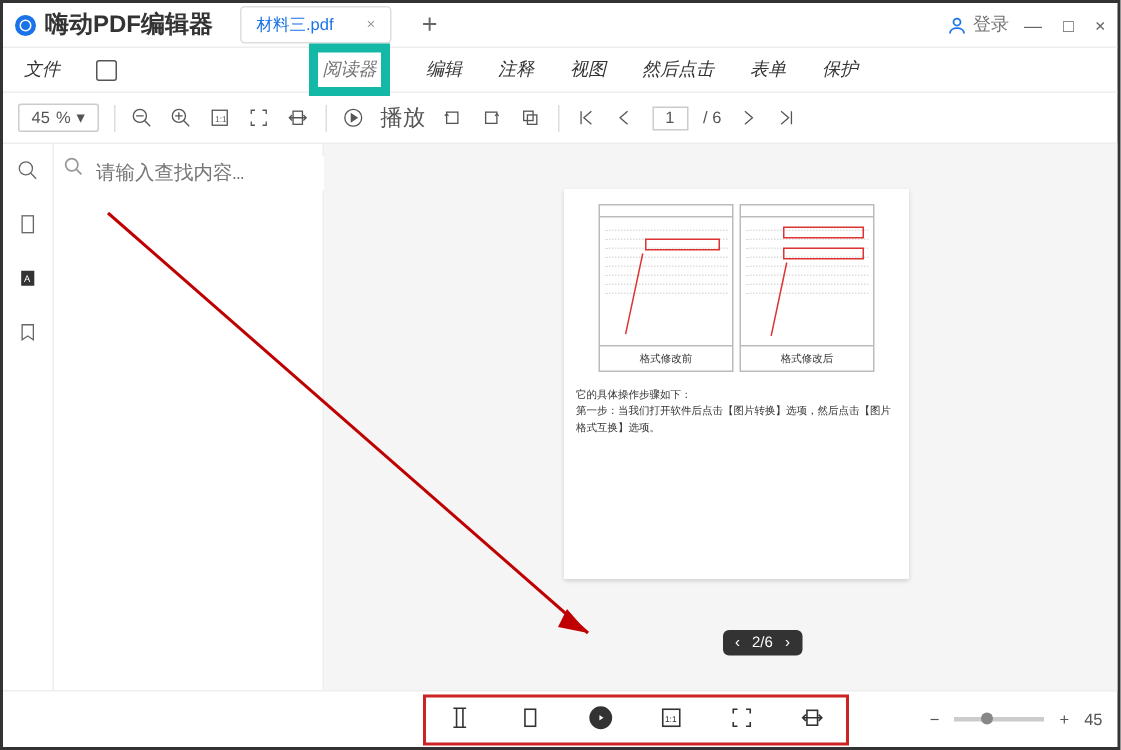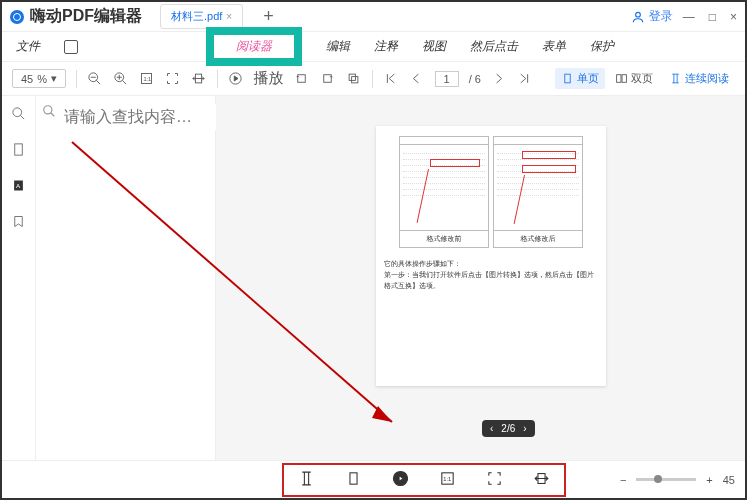--- a/index.html
+++ b/index.html
@@ -3,32 +3,32 @@
 <meta charset="utf-8">
 <style>
   * { box-sizing: border-box; margin: 0; padding: 0; font-family: "Microsoft YaHei", Arial, sans-serif; }
   body { width: 747px; height: 500px; background: #fff; border: 2px solid #333; position: relative; overflow: hidden; font-size: 12px; color: #333; }
   
   
   .titlebar { height: 30px; display: flex; align-items: center; padding: 0 8px; border-bottom: 1px solid #eee; }
   .app-logo { width: 14px; height: 14px; border-radius: 50%; background: #1a73e8; margin-right: 6px; display: flex; align-items: center; justify-content: center; }
   .app-logo::after { content: ""; width: 6px; height: 6px; border: 1.5px solid #fff; border-radius: 50%; }
   .app-title { font-weight: 600; font-size: 16px; }
-  .tab { margin-left: 18px; padding: 4px 10px; border: 1px solid #ddd; border-radius: 3px; font-size: 11px; color: #1a73e8; display: flex; align-items: center; gap: 4px; }
+  .tab { margin-left: 18px; padding: 4px 10px; border: 1px solid #ddd; border-radius: 3px; font-size: 11px; color: #1a73e8; display: flex; align-items: center; gap: 22px; }
   .tab .close { color: #999; font-size: 10px; }
   .plus { margin-left: 20px; font-size: 18px; color: #666; }
   .spacer { flex: 1; }
-  .user { display: flex; align-items: center; gap: 4px; color: #3b82f6; font-size: 12px; margin-right: 10px; }
+  .user { display: flex; align-items: center; gap: 4px; color: #737373; font-size: 12px; margin-right: 10px; }
   .user-icon { width: 14px; height: 14px; }
   .winbtns { display: flex; gap: 14px; color: #666; font-size: 12px; align-items: center; }
   
   
   .menubar { height: 30px; display: flex; align-items: center; padding: 0 14px; gap: 24px; font-size: 12px; border-bottom: 1px solid #eee; font-style: italic; }
   .menubar .save-icon { width: 14px; height: 14px; border: 1.3px solid #555; border-radius: 2px; position: relative; }
-  .menubar .reader { border: 8px solid #14b8a6; padding: 3px 22px; color: #ec4899; }
+  .menubar .reader { border: 6px solid #14b8a6; padding: 3px 3px; color: #737373; }
   
   
   .toolbar { height: 34px; display: flex; align-items: center; padding: 0 10px; gap: 10px; border-bottom: 1px solid #eee; color: #555; }
   .zoombox { border: 1px solid #ccc; padding: 2px 8px; border-radius: 2px; display: flex; align-items: center; gap: 4px; font-size: 11px; }
   .tb-icon { width: 16px; height: 16px; display: flex; align-items: center; justify-content: center; }
   .tb-icon svg { width: 15px; height: 15px; stroke: #555; fill: none; stroke-width: 1.4; }
   .sep { width: 1px; height: 18px; background: #ddd; }
   .pagebox { border: 1px solid #ccc; padding: 1px 8px; font-size: 11px; min-width: 20px; text-align: center; }
   .right-btns { margin-left: auto; display: flex; gap: 4px; align-items: center; }
   .mode-btn { display: flex; align-items: center; gap: 3px; padding: 3px 6px; font-size: 11px; border-radius: 2px; }
@@ -36,21 +36,21 @@
   .mode-btn.blue { color: #1a73e8; }
   .mode-btn svg { width: 13px; height: 13px; }
   
   
   .body-area { display: flex; height: calc(100% - 94px - 38px); }
   .left-rail { width: 34px; border-right: 1px solid #eee; display: flex; flex-direction: column; align-items: center; padding-top: 10px; gap: 18px; color: #666; }
   .left-rail svg { width: 15px; height: 15px; stroke: #666; fill: none; stroke-width: 1.4; }
   .left-rail .filled { fill: #333; stroke: none; }
   
   .search-col { width: 180px; border-right: 1px solid #eee; padding: 8px 6px; display: flex; gap: 6px; align-items: flex-start; }
-  .search-input { flex: 1; border: none; font-size: 16px; color: #999; padding: 4px 2px; }
+  .search-input { flex: 1; border: none; font-size: 13px; color: #999; padding: 4px 2px; font-family: Liberation Mono, monospace; }
   .search-btn { background: #1a73e8; color: #fff; border: none; padding: 4px 10px; border-radius: 3px; font-size: 11px; }
   
   .canvas { flex: 1; background: #f5f5f5; position: relative; overflow: hidden; }
   .page { position: absolute; left: 160px; top: 30px; width: 230px; height: 260px; background: #fff; box-shadow: 0 1px 3px rgba(0,0,0,.15); padding: 10px 8px; font-size: 7px; color: #333; }
   .diagram { display: flex; gap: 4px; justify-content: center; }
   .panel { width: 90px; border: 1px solid #bbb; }
   .panel-head { border-bottom: 1px solid #bbb; height: 8px; }
   .panel-body { height: 85px; position: relative; padding: 3px; }
   .panel-body .rowln { height: 6px; border-bottom: 1px dotted #ddd; }
   .redbox { position: absolute; border: 1px solid #d33; }
@@ -194,41 +194,20 @@
       <svg viewBox="0 0 24 24">
         <path d="M9 5l8 7-8 7"></path>
       </svg>
     </span>
   <span class="tb-icon">
       <svg viewBox="0 0 24 24">
         <path d="M17 5v14M6 5l8 7-8 7"></path>
       </svg>
     </span>
 
-  <div class="right-btns">
-    <div class="mode-btn active">
-      <svg viewBox="0 0 24 24" fill="none" stroke="#1a73e8" stroke-width="1.6">
-          <rect x="7" y="4" width="10" height="16"></rect>
-        </svg>
-      <span>单页</span>
-    </div>
-    <div class="mode-btn">
-      <svg viewBox="0 0 24 24" fill="none" stroke="#555" stroke-width="1.6">
-          <rect x="3" y="5" width="8" height="14"></rect>
-          <rect x="13" y="5" width="8" height="14"></rect>
-        </svg>
-      <span>双页</span>
-    </div>
-    <div class="mode-btn blue">
-      <svg viewBox="0 0 24 24" fill="none" stroke="#1a73e8" stroke-width="1.6">
-          <path d="M6 4h12M6 20h12M9 4v16M15 4v16"></path>
-        </svg>
-      <span>连续阅读</span>
-    </div>
-  </div>
 </div>
 
 <div class="body-area">
   <div class="left-rail">
     <span><svg viewBox="0 0 24 24">
           <circle cx="10" cy="10" r="7"></circle>
           <line x1="15" y1="15" x2="21" y2="21"></line>
         </svg></span>
     <span><svg viewBox="0 0 24 24">
           <rect x="6" y="3" width="12" height="18"></rect>

